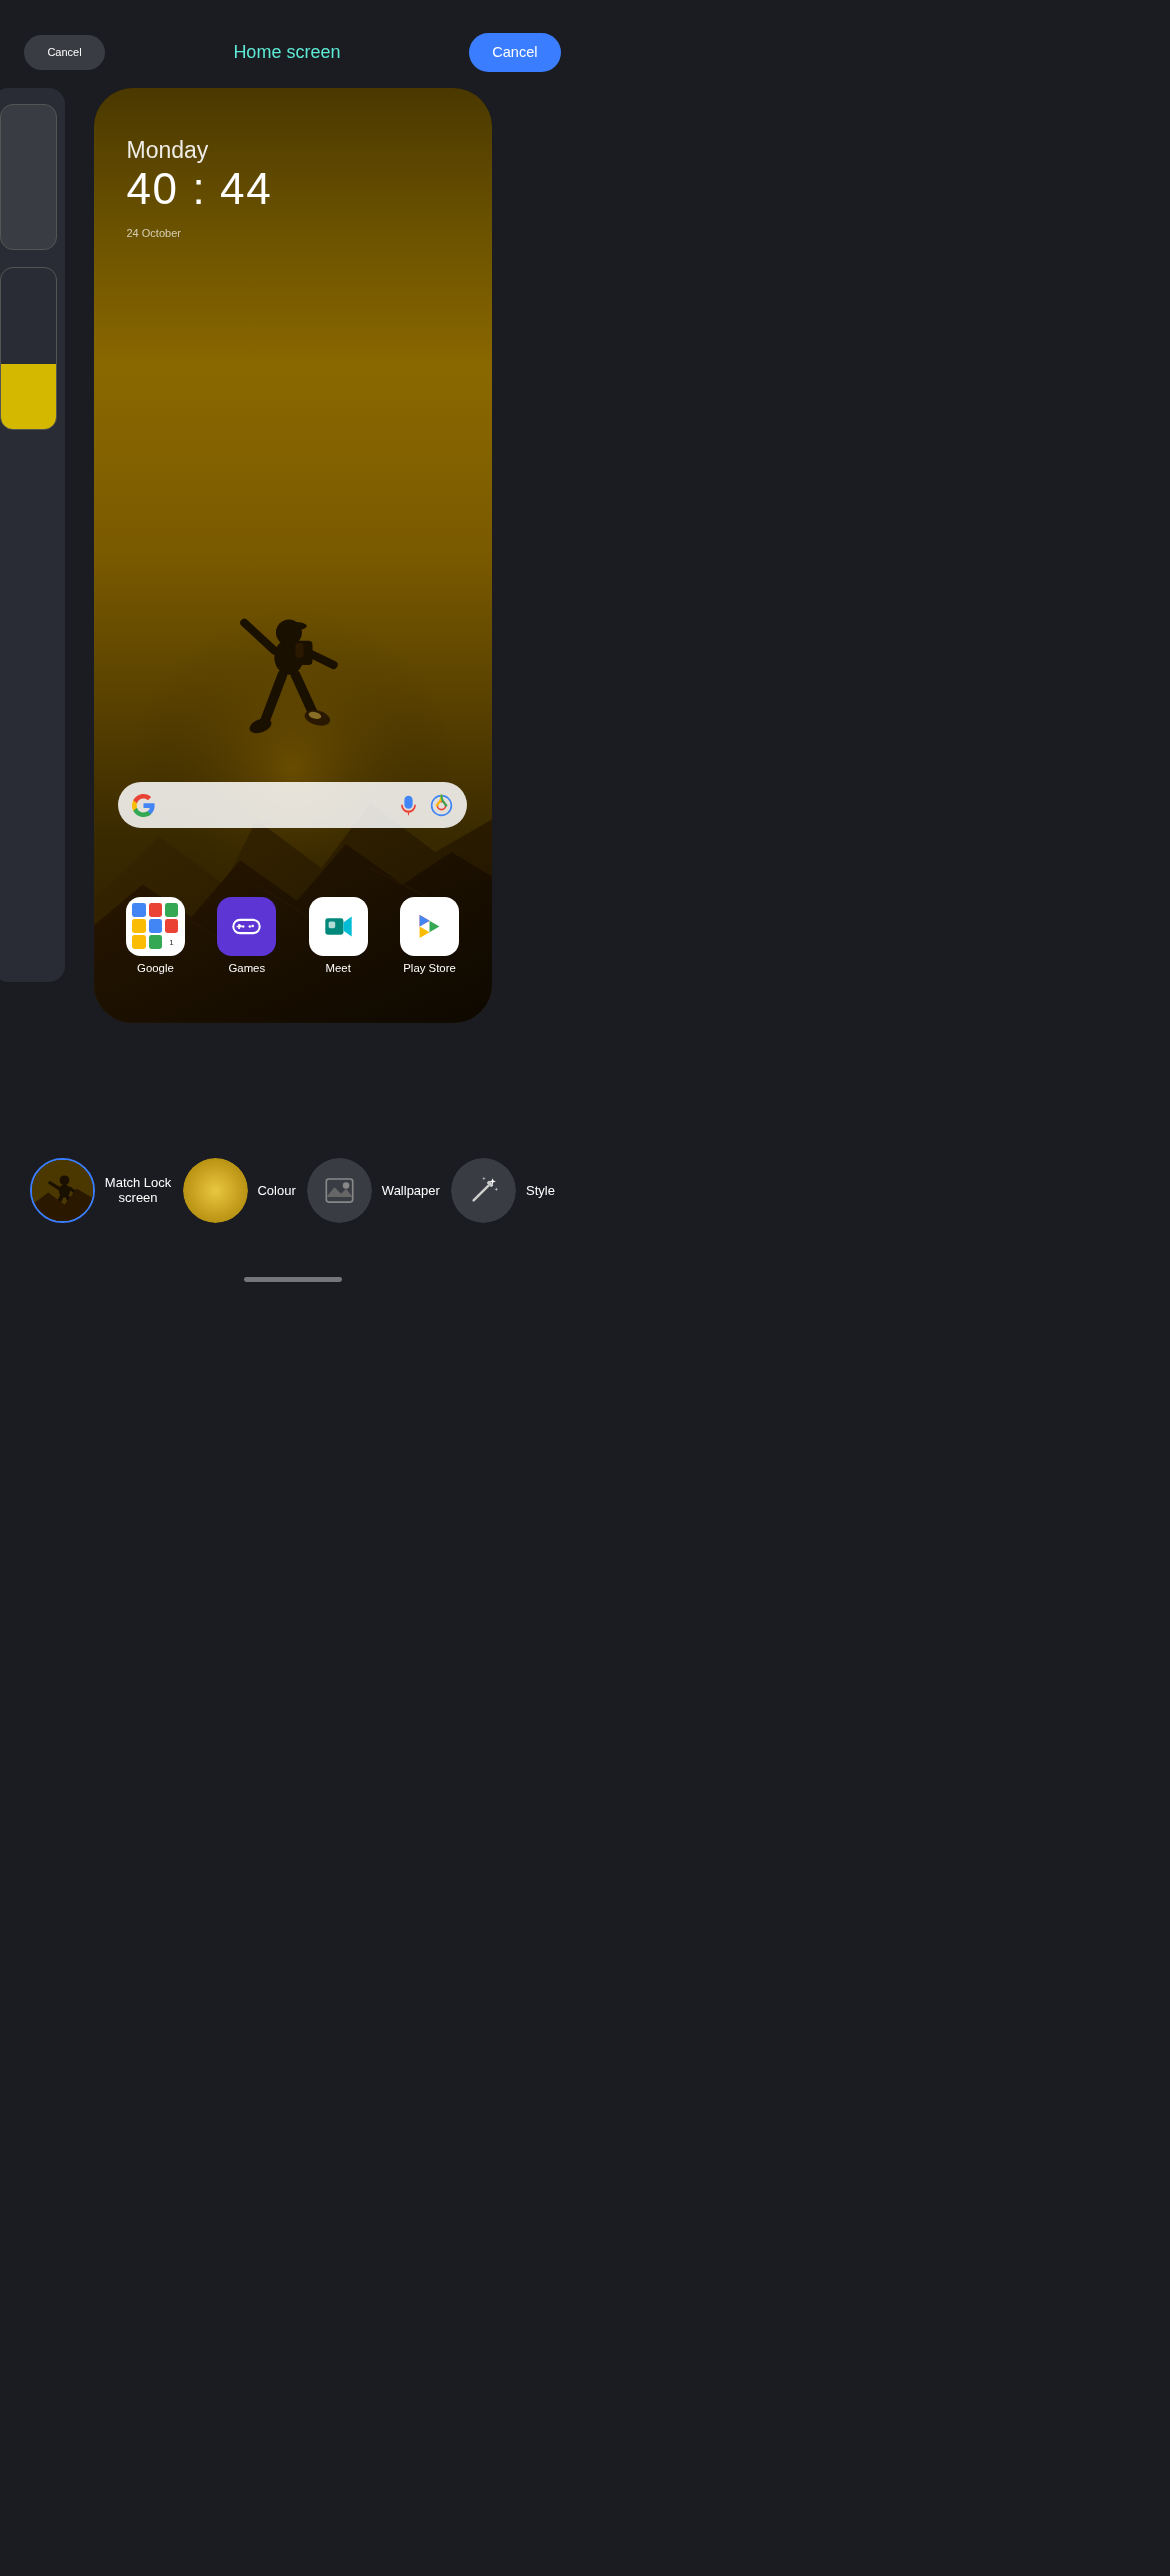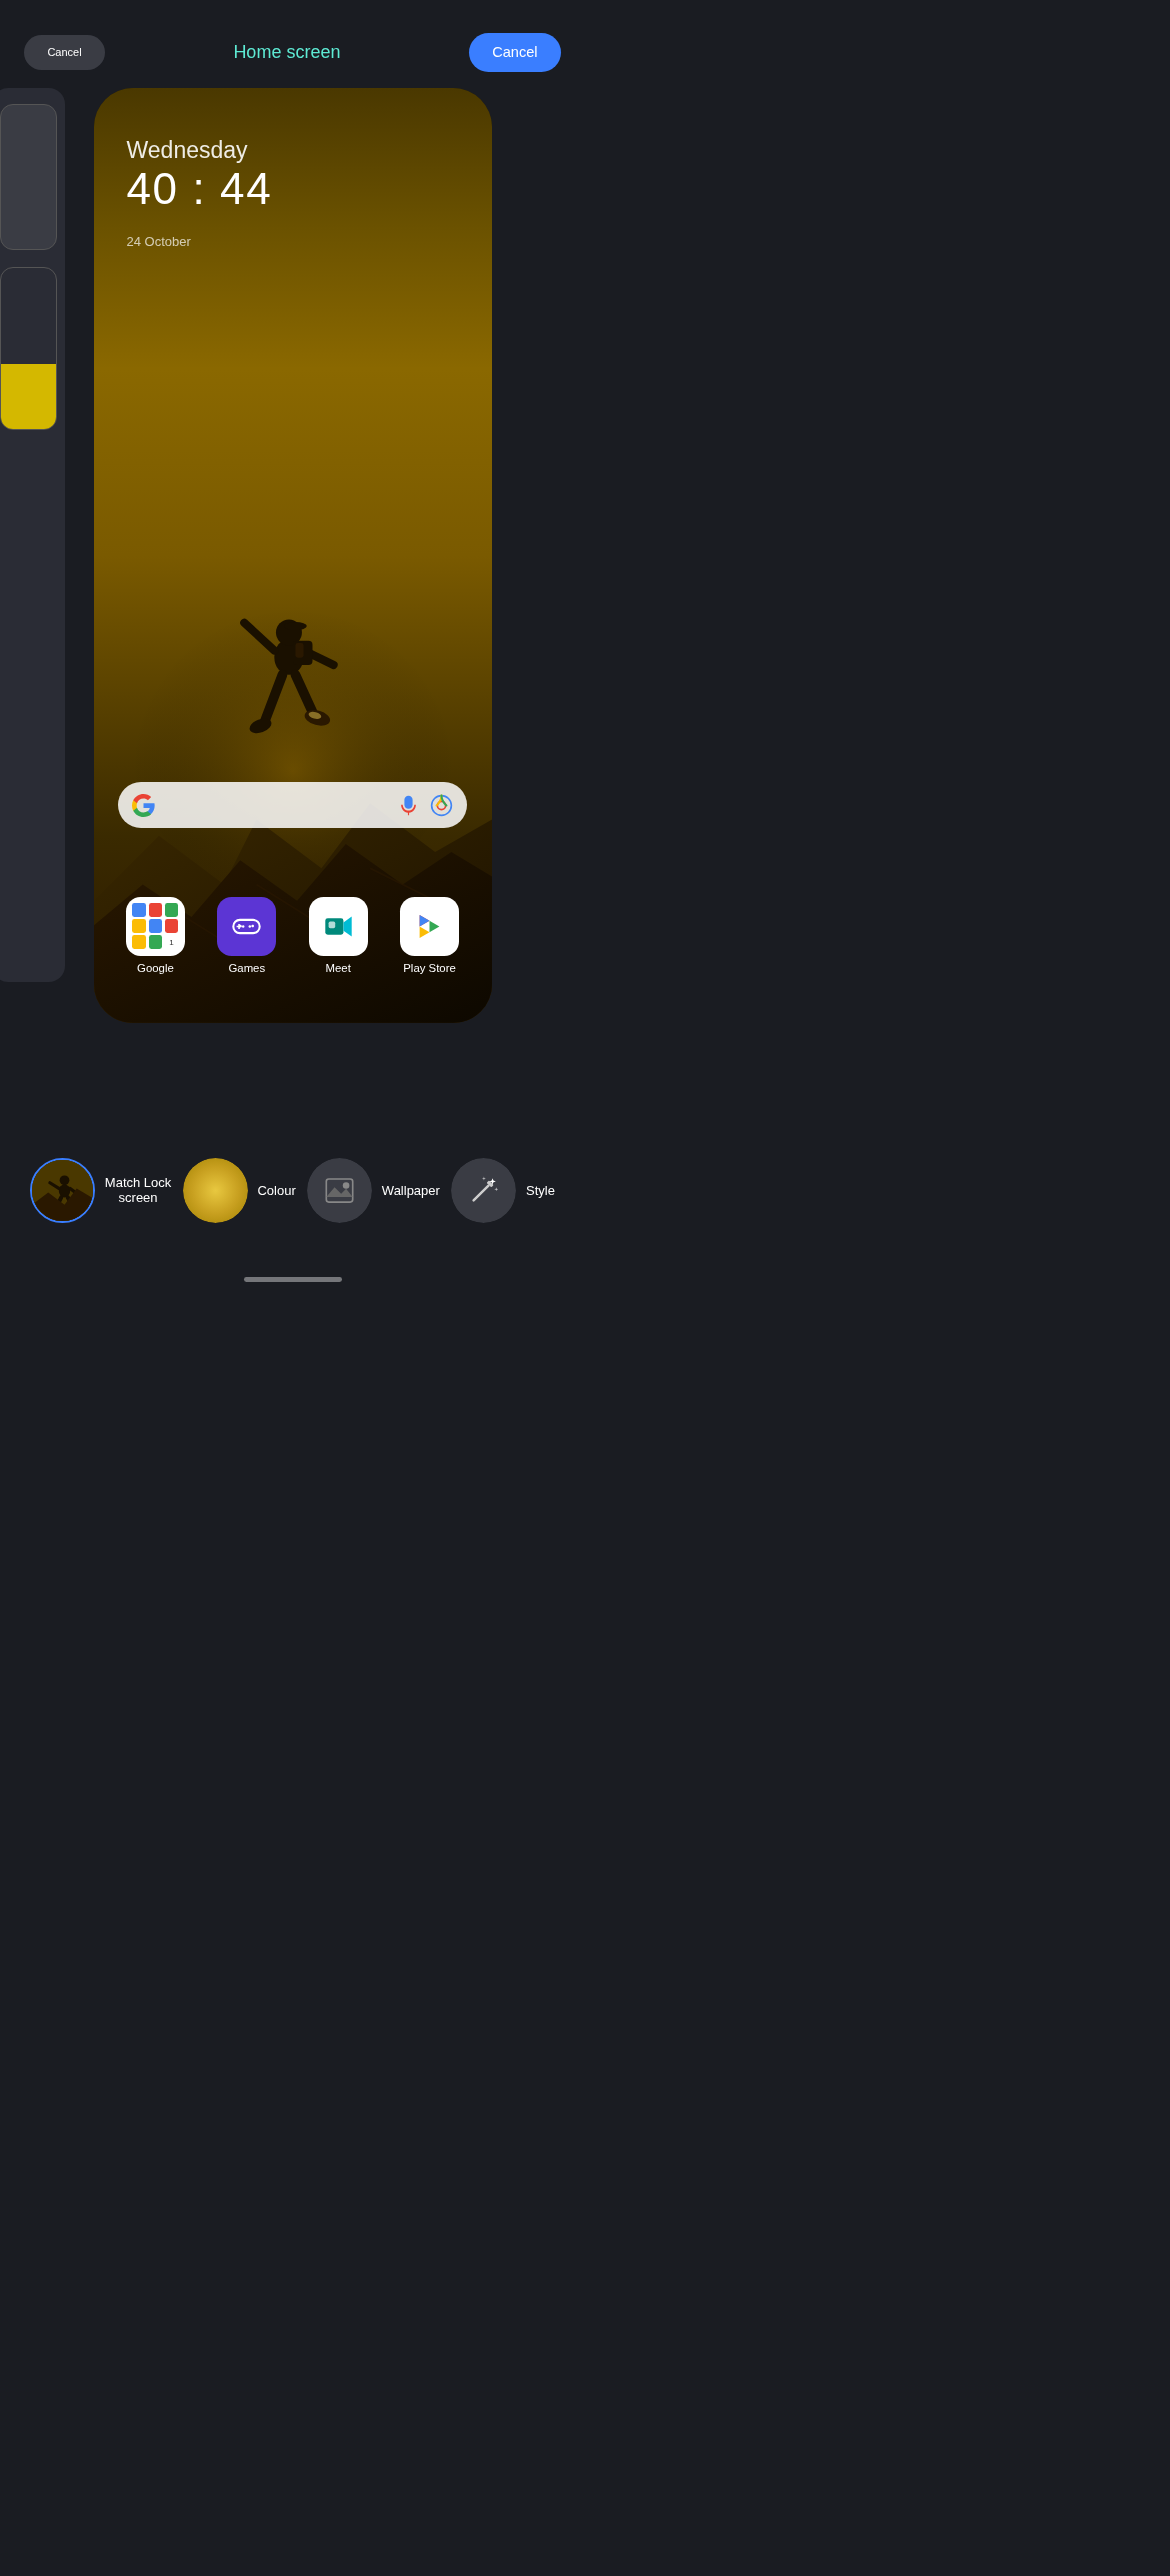--- a/index.html
+++ b/index.html
@@ -142,23 +142,23 @@
       opacity: 0.9;
     }
 
     .time-display {
       font-size: 44px;
       font-weight: 200;
       letter-spacing: 1.6px;
     }
 
     .date-display {
-      font-size: 13px;
+      font-size: 11px;
       opacity: 0.7;
-      margin-top: 20px;
+      margin-top: 13px;
     }
 
     
     .search-bar {
       position: absolute;
       bottom: 195px;
       left: 24.4px;
       right: 24.4px;
       background: rgba(255,255,255,0.85);
       border-radius: 41px;
@@ -423,21 +423,21 @@
         <polygon points="0,350 0,200 80,120 160,180 200,100 280,160 340,80 420,140 490,100 490,350" fill="url(#rock1)"></polygon>
         <polygon points="0,350 0,230 60,180 120,220 180,150 250,200 310,130 380,180 440,140 490,170 490,350" fill="url(#rock2)"></polygon>
 
         <line x1="80" y1="200" x2="160" y2="250" stroke="#2a1800" stroke-width="2" opacity="0.6"></line>
         <line x1="200" y1="180" x2="280" y2="230" stroke="#2a1800" stroke-width="2" opacity="0.6"></line>
         <line x1="340" y1="160" x2="420" y2="200" stroke="#2a1800" stroke-width="2" opacity="0.6"></line>
       </svg>
     </div>
 
     <div class="datetime-overlay">
-      <div class="day-name">Wednesday</div>
+      <div class="day-name">Monday</div>
       <div class="time-display">40 : 44</div>
       <div class="date-display">24 October</div>
     </div>
 
     <div class="search-bar">
 
       <svg class="g-logo" viewBox="0 0 28 28" xmlns="http://www.w3.org/2000/svg">
         <path d="M27.6 14.3c0-1-.1-2-.3-2.9H14v5.5h7.6c-.3 1.7-1.3 3.1-2.8 4v3.3h4.5c2.7-2.4 4.3-6 4.3-9.9z" fill="#4285F4"></path>
         <path d="M14 28c3.8 0 7-1.3 9.3-3.4l-4.5-3.5c-1.3.9-2.9 1.4-4.8 1.4-3.7 0-6.8-2.5-7.9-5.8H1.5v3.6C3.8 24.8 8.6 28 14 28z" fill="#34A853"></path>
         <path d="M6.1 16.7c-.3-.9-.4-1.7-.4-2.7s.1-1.8.4-2.7V7.7H1.5C.5 9.6 0 11.7 0 14s.5 4.4 1.5 6.3l4.6-3.6z" fill="#FBBC05"></path>

